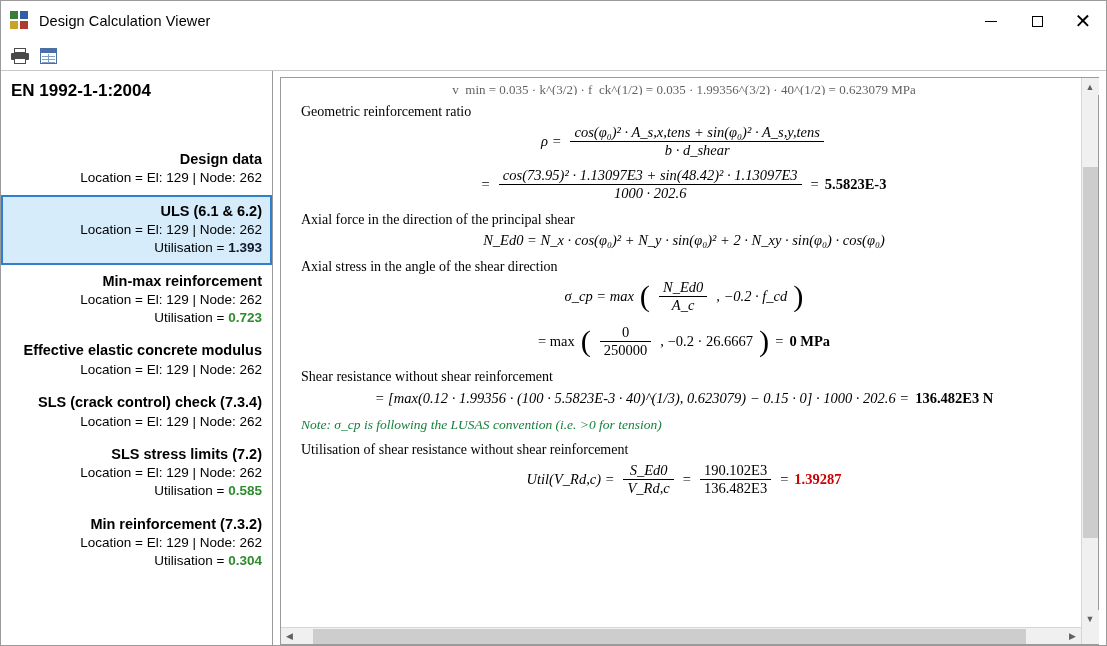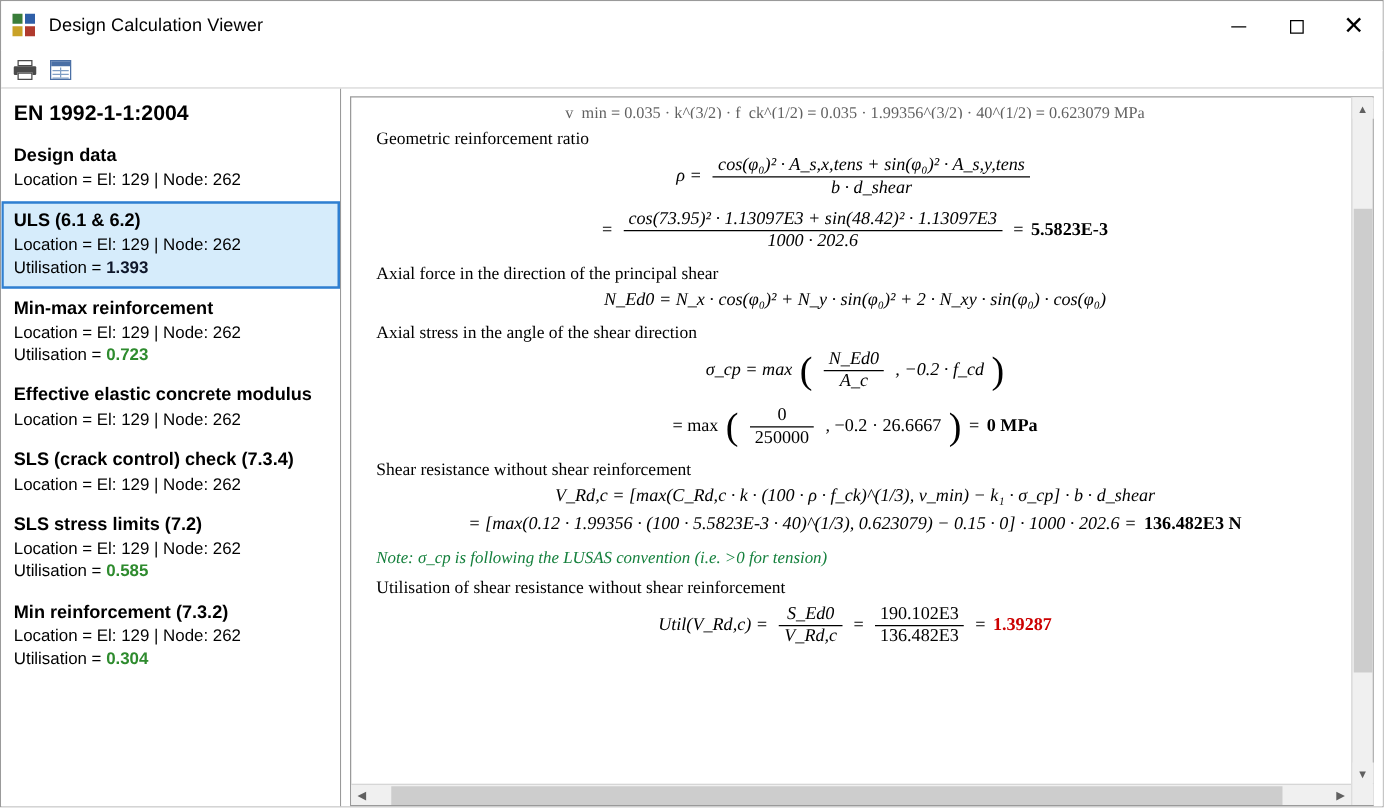--- a/index.html
+++ b/index.html
@@ -81,29 +81,31 @@
   
   .body-area { flex: 1; display: flex; min-height: 0; background:#ffffff; }
 
   
   .sidebar {
     width: 272px; min-width: 272px;
     border-right: 1px solid #9a9a9a;
     background: #ffffff;
     display: flex; flex-direction: column;
     overflow: hidden;
+    gap: 34px;
   }
   .sidebar-title {
     font-size: 17px; font-weight: bold; color: #000;
     padding: 10px 10px 8px 10px;
   }
   .sidebar-list { flex: 1; overflow: hidden; }
   .side-item {
     padding: 7px 10px 8px 10px;
     line-height: 1.32;
+    text-align: right;
   }
   .side-item.selected {
     background: #d6ecfb;
     border: 2px solid #2f7fd1;
     padding: 5px 8px 6px 8px;
   }
   .si-title { font-size: 14.5px; font-weight: bold; color: #000; }
   .si-line { font-size: 13.5px; color: #000; }
   .si-util-label { font-size: 13.5px; color: #000; }
   .val-red { color: #0f172a; font-weight: bold; }
@@ -345,23 +347,20 @@
                 </span>
                 <span>, −0.2 · 26.6667</span>
                 <span class="paren-big">)</span>
                 <span>=</span>
                 <span class="bold">0 MPa</span>
               </div>
             </div>
 
             <div class="ptext">Shear resistance without shear reinforcement</div>
             <div class="eq">
-              <div class="eqline">
-                  <span class="mi">V_Rd,c = [max(C_Rd,c · k · (100 · ρ · f_ck)^(1/3), v_min) − k₁ · σ_cp] · b · d_shear</span>
-                </div>
               <div class="eqline" style="margin-top:5px;">
                 <span class="mi">= [max(0.12 · 1.99356 · (100 · 5.5823E-3 · 40)^(1/3), 0.623079) − 0.15 · 0] · 1000 · 202.6 =</span>
                 <span class="bold">136.482E3 N</span>
               </div>
             </div>
 
             <div class="note">Note: σ_cp is following the LUSAS convention (i.e. &gt;0 for tension)</div>
 
             <div class="ptext">Utilisation of shear resistance without shear reinforcement</div>
             <div class="eq">

